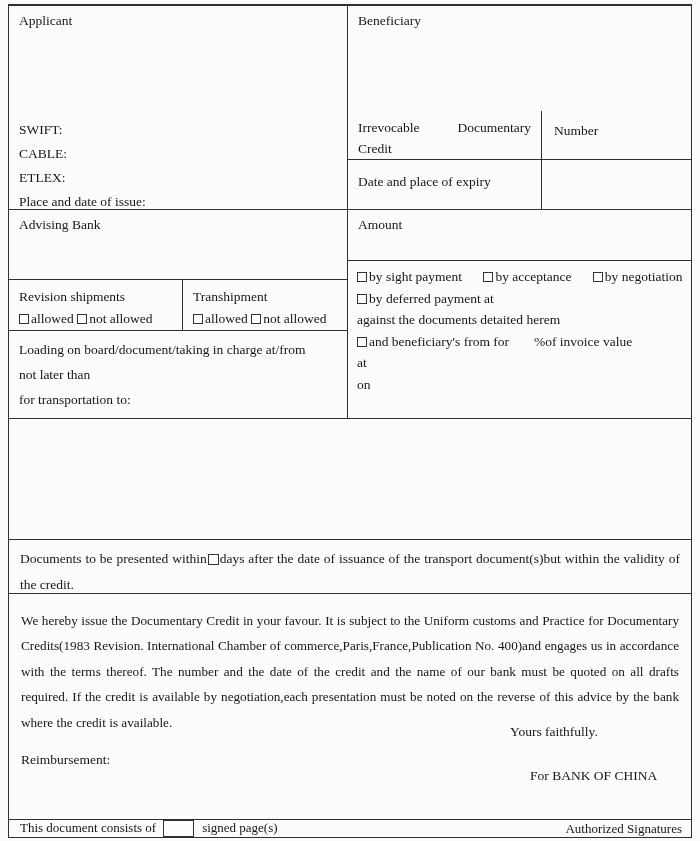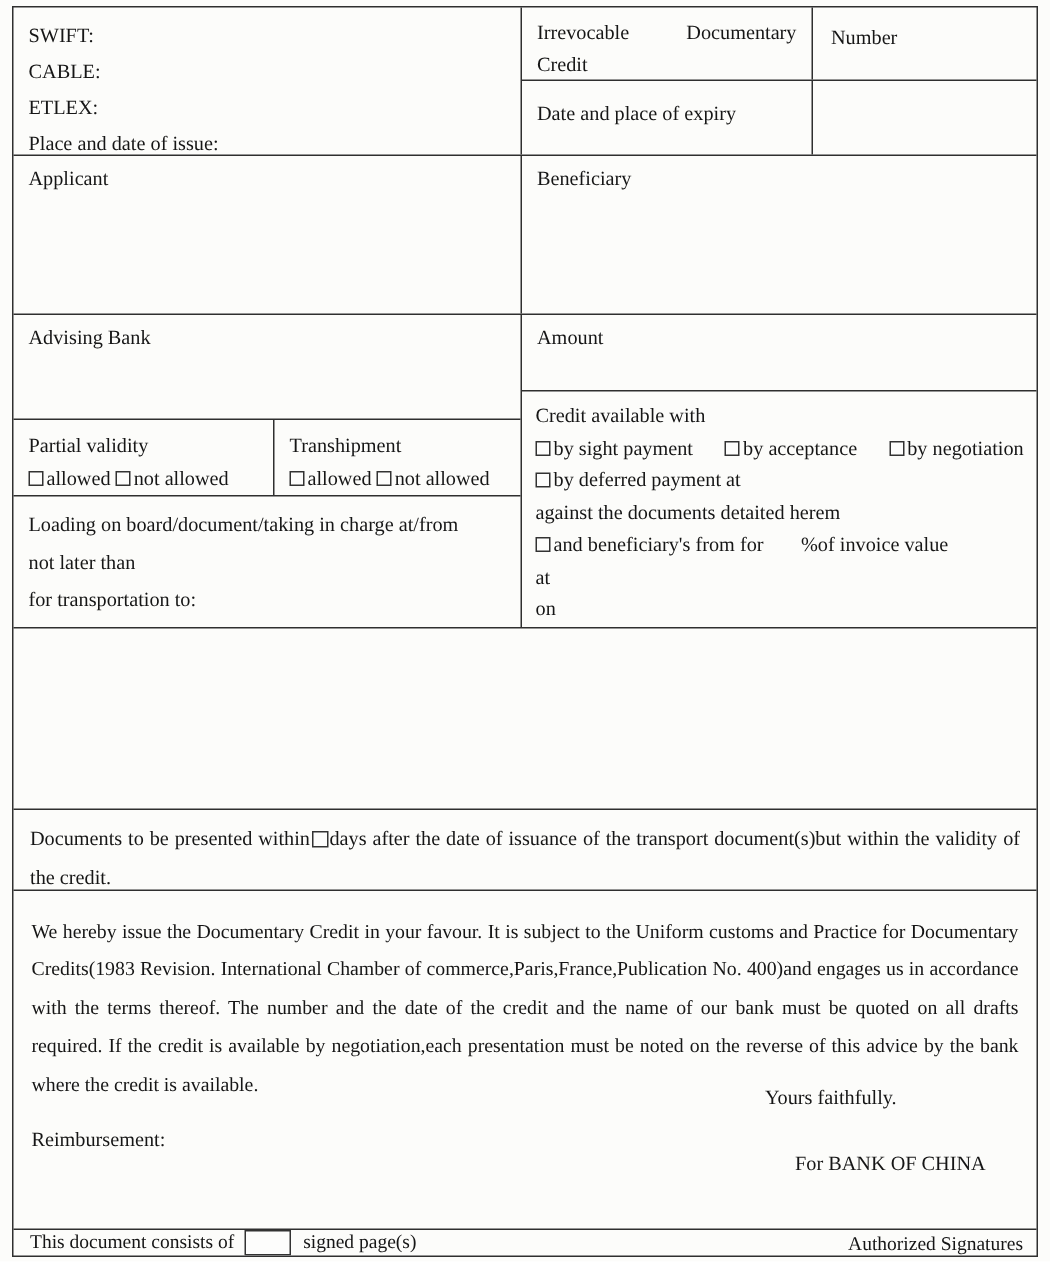--- a/index.html
+++ b/index.html
@@ -65,50 +65,50 @@
     display:inline-block;width:11px;height:11px;border:1.2px solid #333;
     vertical-align:-2px;margin:0 1px;background:#fdfdfc;box-sizing:border-box;
   }
 </style>
 </head>
 <body>
 
 <div class="page">
   <div class="form">
 
+    <div class="row r2 bt">
+      <div class="left-col br cell">Applicant</div>
+      <div class="right-col cell">Beneficiary</div>
+    </div>
+
     <div class="row r1">
       <div class="left-col br cell swift-cell">
         <div>SWIFT:</div>
         <div>CABLE:</div>
         <div>ETLEX:</div>
         <div>Place and date of issue:</div>
       </div>
       <div class="right-col col">
         <div class="hr-top bb">
           <div class="irrev-cell br">Irrevocable Documentary Credit</div>
           <div class="number-cell">Number</div>
         </div>
         <div class="hr-bottom">
           <div class="expiry-cell br">Date and place of expiry</div>
           <div class="expiry-val"></div>
         </div>
       </div>
     </div>
 
-    <div class="row r2 bt">
-      <div class="left-col br cell">Applicant</div>
-      <div class="right-col cell">Beneficiary</div>
-    </div>
-
     <div class="row r3 bt">
       <div class="left-col br col">
         <div class="advising bb cell">Advising Bank</div>
         <div class="splitrow bb">
           <div class="partial-cell br">
-            <div>Partial validity</div>
+            <div>Revision shipments</div>
             <div>
               <span class="cb"></span><span>allowed</span>
               <span class="cb"></span><span>not allowed</span>
             </div>
           </div>
           <div class="tranship-cell">
             <div>Transhipment</div>
             <div>
               <span class="cb"></span><span>allowed</span>
               <span class="cb"></span><span>not allowed</span>
@@ -117,21 +117,20 @@
         </div>
         <div class="loading-cell">
           <div>Loading on board/document/taking in charge at/from</div>
           <div>not later than</div>
           <div>for transportation to:</div>
         </div>
       </div>
       <div class="right-col col">
         <div class="amount-cell bb cell">Amount</div>
         <div class="credit-cell">
-          <div class="cl">Credit available with</div>
           <div class="cl">
             <span class="opt"><span class="cb"></span><span>by sight payment</span></span>
             <span class="opt"><span class="cb"></span><span>by acceptance</span></span>
             <span class="opt"><span class="cb"></span><span>by negotiation</span></span>
           </div>
           <div class="cl">
             <span class="cb"></span><span>by deferred payment at</span>
           </div>
           <div class="cl">against the documents detaited herem</div>
           <div class="cl">

